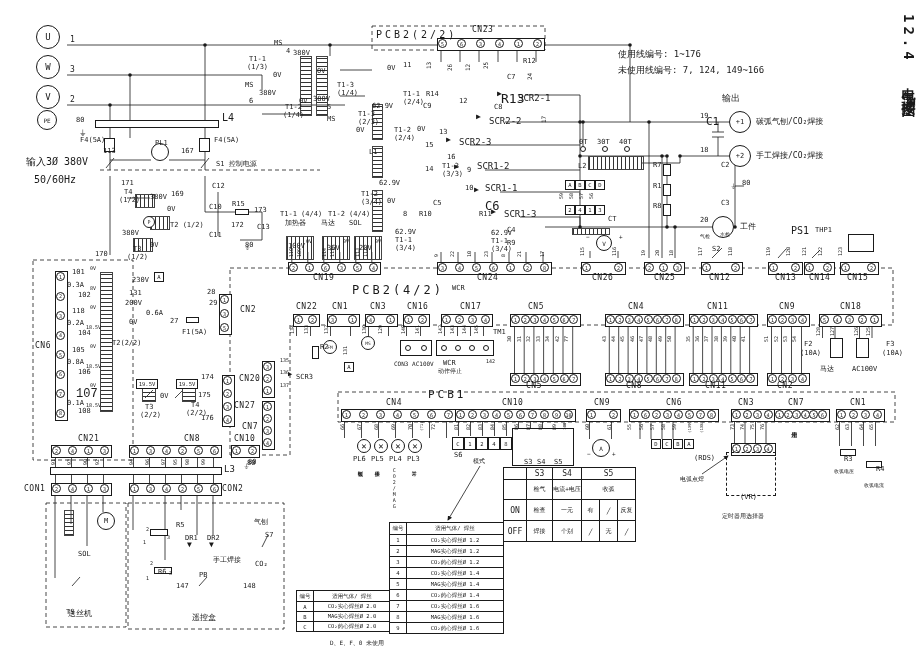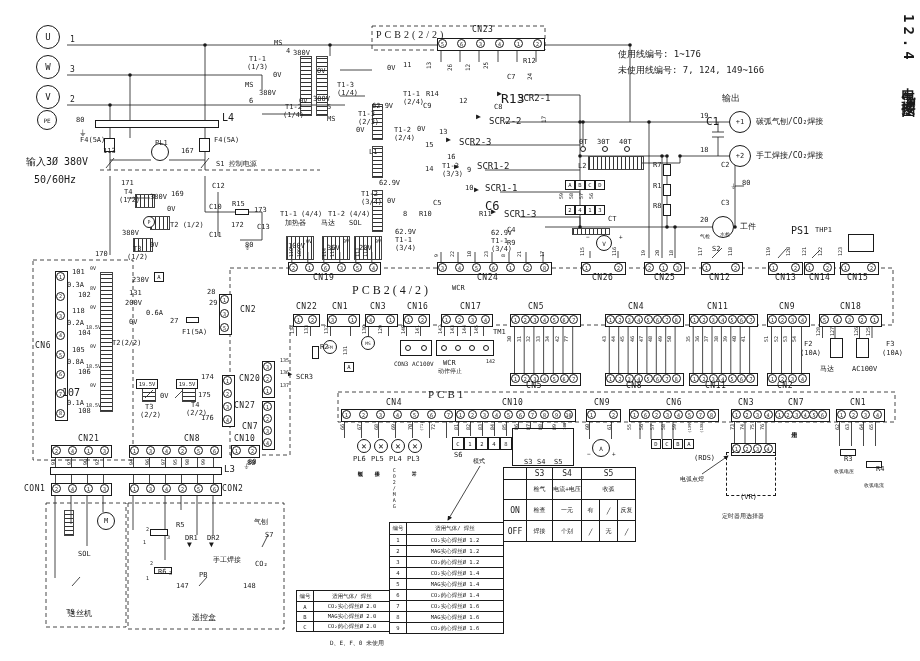--- a/index.html
+++ b/index.html
@@ -2,21 +2,21 @@
 <html><head>
 <meta charset="utf-8">
 <style>
   html,body{margin:0;padding:0;background:#fff;}
   #canvas{position:relative;width:920px;height:661px;background:#fff;overflow:hidden;
           font-family:"DejaVu Sans Mono","Liberation Mono",monospace;color:#1a1a1a;}
   #wires{position:absolute;left:0;top:0;z-index:1;}
   .lb{position:absolute;font-size:7px;line-height:1;white-space:nowrap;z-index:4;color:#1a1a1a;}
   .lb.r{transform-origin:left bottom;transform:rotate(-90deg);}
   .lb.v{writing-mode:vertical-rl;text-orientation:upright;white-space:normal;line-height:1.05;}
-  .lb.s{letter-spacing:3px;font-family:Liberation Serif, serif;}
+  .lb.s{letter-spacing:3px;}
   .lb.cn{font-size:8px;letter-spacing:0.5px;}
   .strip{position:absolute;border:1px solid #1a1a1a;background:#fff;z-index:3;}
   .pin{position:absolute;width:9px;height:9px;border:1px solid #1a1a1a;border-radius:50%;
        box-sizing:border-box;font-size:5px;display:flex;align-items:center;justify-content:center;background:#fff;}
   .bx{position:absolute;border:1px solid #1a1a1a;background:#fff;box-sizing:border-box;z-index:3;
       display:flex;align-items:center;justify-content:center;font-size:5.5px;}
   .bx.d{border-style:dashed;background:transparent;}
   .cir{position:absolute;border:1.2px solid #1a1a1a;border-radius:50%;background:#fff;box-sizing:border-box;
        display:flex;align-items:center;justify-content:center;z-index:3;}
   .lamp{position:absolute;border:1px solid #1a1a1a;border-radius:50%;background:#fff;width:14px;height:14px;
@@ -444,21 +444,21 @@
       <span class="lb" style="left: 72px; top: 308px; font-size: 7px;">118</span>
       <span class="lb" style="left: 67px; top: 320px; font-size: 7px;">0.2A</span>
       <span class="lb" style="left: 90px; top: 305px; font-size: 5px;">0V</span>
       <span class="lb" style="left: 86px; top: 325px; font-size: 5px;">18.5V</span>
       <span class="lb" style="left: 78px; top: 330px; font-size: 7px;">104</span>
       <span class="lb" style="left: 72px; top: 347px; font-size: 7px;">105</span>
       <span class="lb" style="left: 67px; top: 359px; font-size: 7px;">0.8A</span>
       <span class="lb" style="left: 90px; top: 344px; font-size: 5px;">0V</span>
       <span class="lb" style="left: 86px; top: 364px; font-size: 5px;">18.5V</span>
       <span class="lb" style="left: 78px; top: 369px; font-size: 7px;">106</span>
-      <span class="lb" style="left: 62px; top: 388px; font-size: 10px;">107</span>
+      <span class="lb" style="left: 76px; top: 388px; font-size: 12px; font-family: Liberation Mono, monospace;">107</span>
       <span class="lb" style="left: 67px; top: 400px; font-size: 7px;">0.1A</span>
       <span class="lb" style="left: 90px; top: 383px; font-size: 5px;">0V</span>
       <span class="lb" style="left: 86px; top: 403px; font-size: 5px;">18.5V</span>
       <span class="lb" style="left: 78px; top: 408px; font-size: 7px;">108</span>
       <span class="lb" style="left: 160px; top: 393px; font-size: 7px;">0V</span>
       <span class="lb" style="left: 145px; top: 404px; font-size: 7px;">T3</span>
       <span class="lb" style="left: 140px; top: 412px; font-size: 7px;">(2/2)</span>
       <span class="lb" style="left: 191px; top: 402px; font-size: 7px;">T4</span>
       <span class="lb" style="left: 186px; top: 410px; font-size: 7px;">(2/2)</span>
       <span class="lb" style="left: 201px; top: 374px; font-size: 7px;">174</span>

